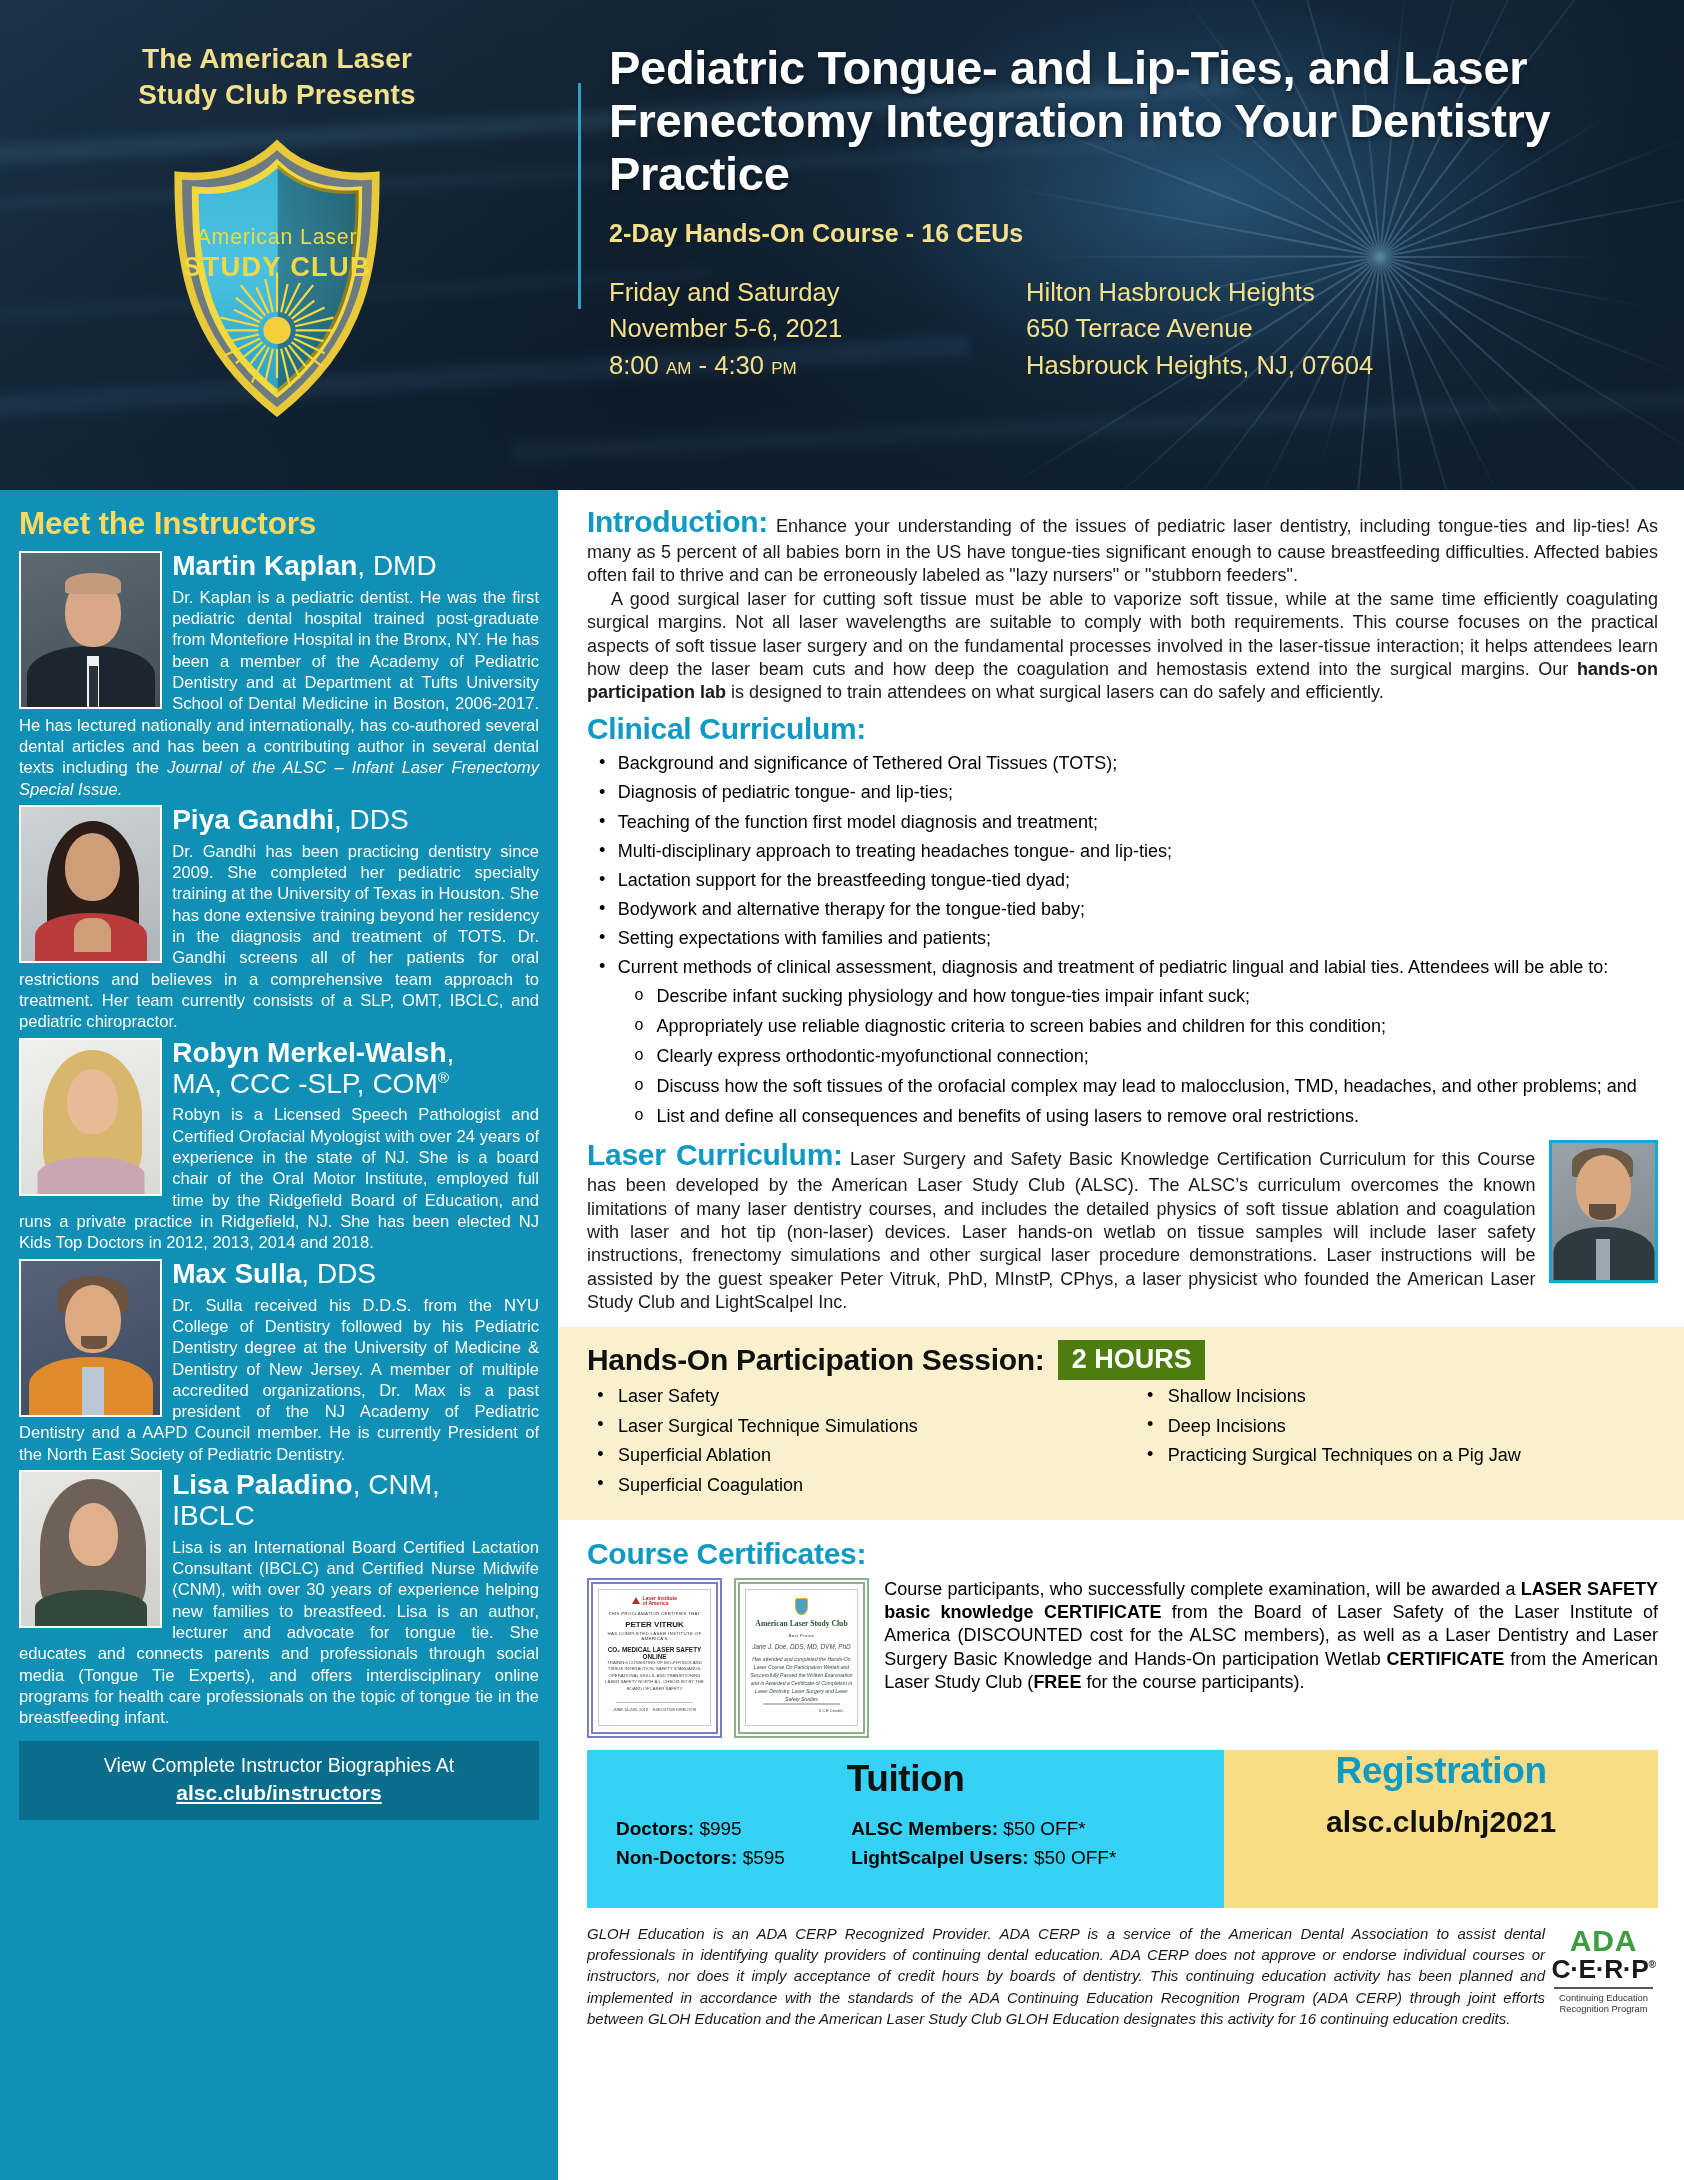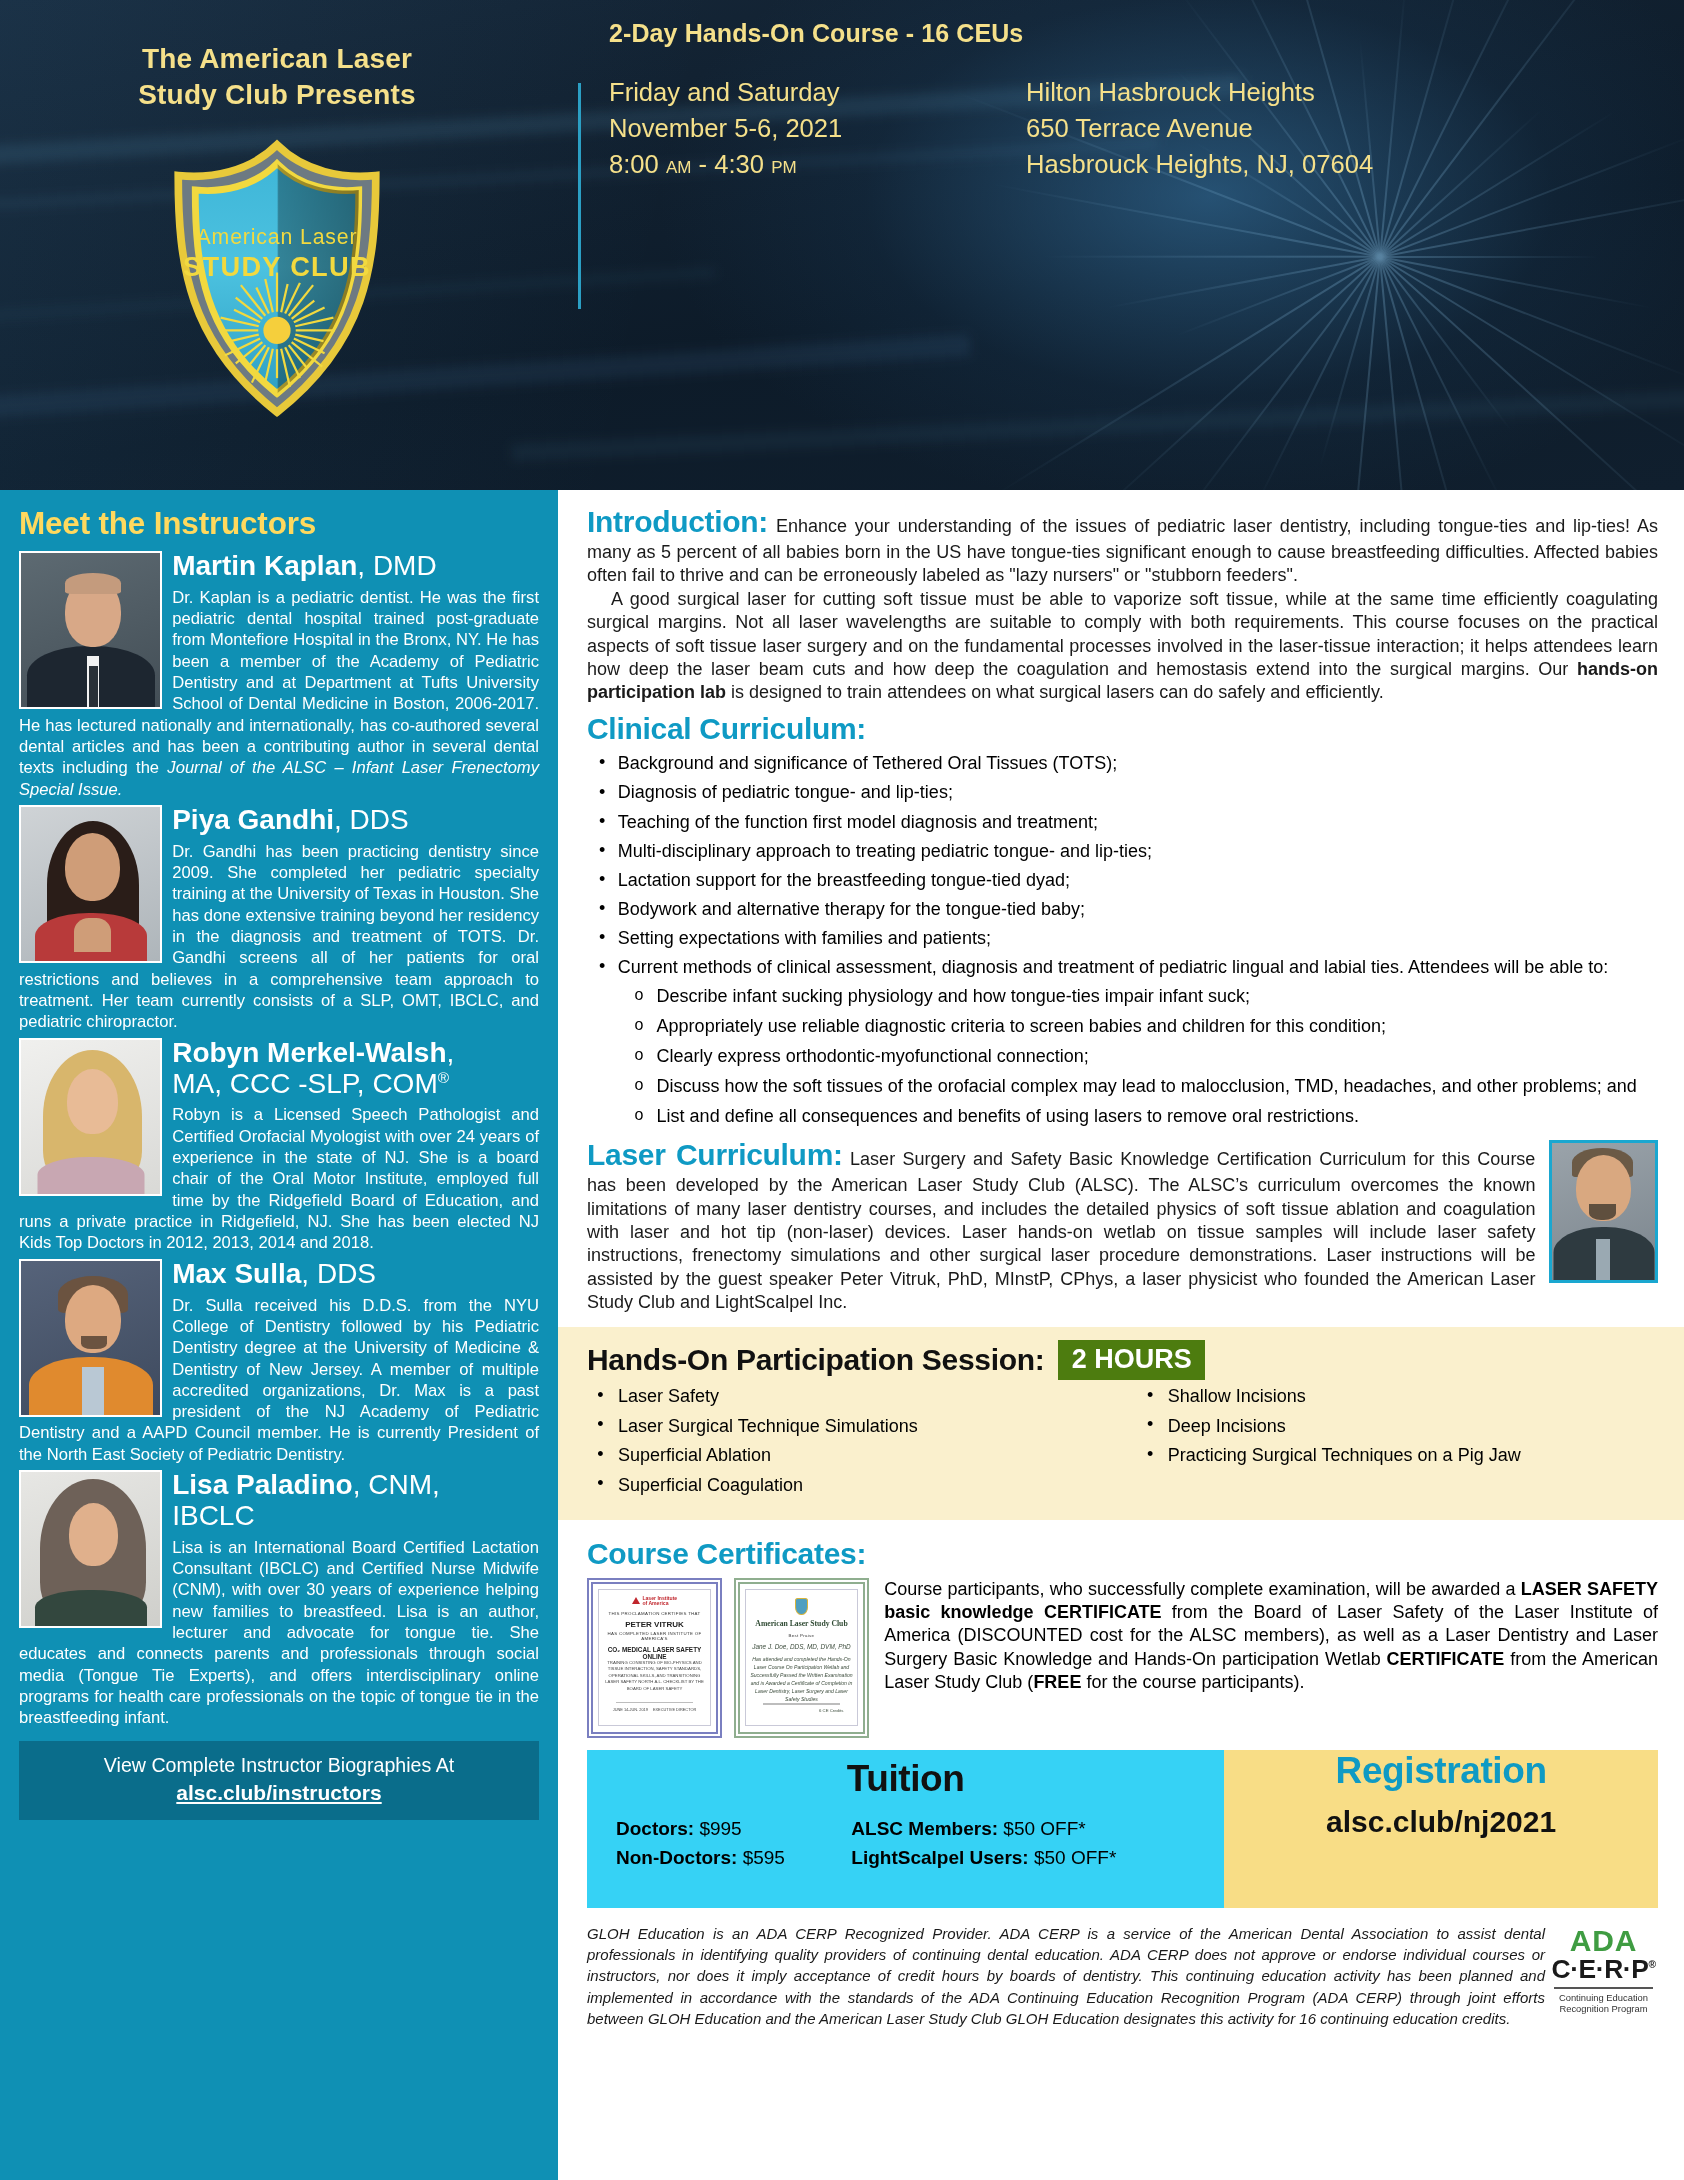--- a/index.html
+++ b/index.html
@@ -288,20 +288,21 @@
             </g>
         </g>
         <circle cx="150" cy="226" r="16" fill="#f5cf3c"></circle>
       </svg>
     </div>
   </div>
 
   <div class="header-divider"></div>
 
   <div class="header-right">
+    <div class="course-title">Pediatric Tongue- and Lip-Ties, and Laser Frenectomy Integration into Your Dentistry Practice</div>
     <div class="course-sub">2-Day Hands-On Course - 16 CEUs</div>
     <div class="meta-row">
       <div class="meta-col left">
         <div>Friday and Saturday</div>
         <div>November 5-6, 2021</div>
         <div>
           <span>8:00</span>
           <span class="ampm">AM</span>
           <span>-</span>
           <span>4:30</span>
@@ -413,21 +414,21 @@
     <p class="body-t">
       <span class="sect-h">Introduction:</span><span> Enhance your understanding of the issues of pediatric laser dentistry, including tongue-ties and lip-ties! As many as 5 percent of all babies born in the US have tongue-ties significant enough to cause breastfeeding difficulties. Affected babies often fail to thrive and can be erroneously labeled as "lazy nursers" or "stubborn feeders".</span>
     </p>
     <p class="body-t indent"><span>A good surgical laser for cutting soft tissue must be able to vaporize soft tissue, while at the same time efficiently coagulating surgical margins. Not all laser wavelengths are suitable to comply with both requirements. This course focuses on the practical aspects of soft tissue laser surgery and on the fundamental processes involved in the laser-tissue interaction; it helps attendees learn how deep the laser beam cuts and how deep the coagulation and hemostasis extend into the surgical margins. Our </span><b>hands-on participation lab</b><span> is designed to train attendees on what surgical lasers can do safely and efficiently.</span></p>
 
     <div class="sect-h block">Clinical Curriculum:</div>
     <ul class="bl" id="clinical-list">
         <li>Background and significance of Tethered Oral Tissues (TOTS);</li>
         <li>Diagnosis of pediatric tongue- and lip-ties;</li>
         <li>Teaching of the function first model diagnosis and treatment;</li>
-        <li>Multi-disciplinary approach to treating pediatric tongue- and lip-ties;</li>
+        <li>Multi-disciplinary approach to treating headaches tongue- and lip-ties;</li>
         <li>Lactation support for the breastfeeding tongue-tied dyad;</li>
         <li>Bodywork and alternative therapy for the tongue-tied baby;</li>
         <li>Setting expectations with families and patients;</li>
         <li>Current methods of clinical assessment, diagnosis and treatment of pediatric lingual and labial ties. Attendees will be able to:</li>
       </ul>
     <ul class="sub" id="clinical-sublist">
         <li>Describe infant sucking physiology and how tongue-ties impair infant suck;</li>
         <li>Appropriately use reliable diagnostic criteria to screen babies and children for this condition;</li>
         <li>Clearly express orthodontic-myofunctional connection;</li>
         <li>Discuss how the soft tissues of the orofacial complex may lead to malocclusion, TMD, headaches, and other problems; and</li>

